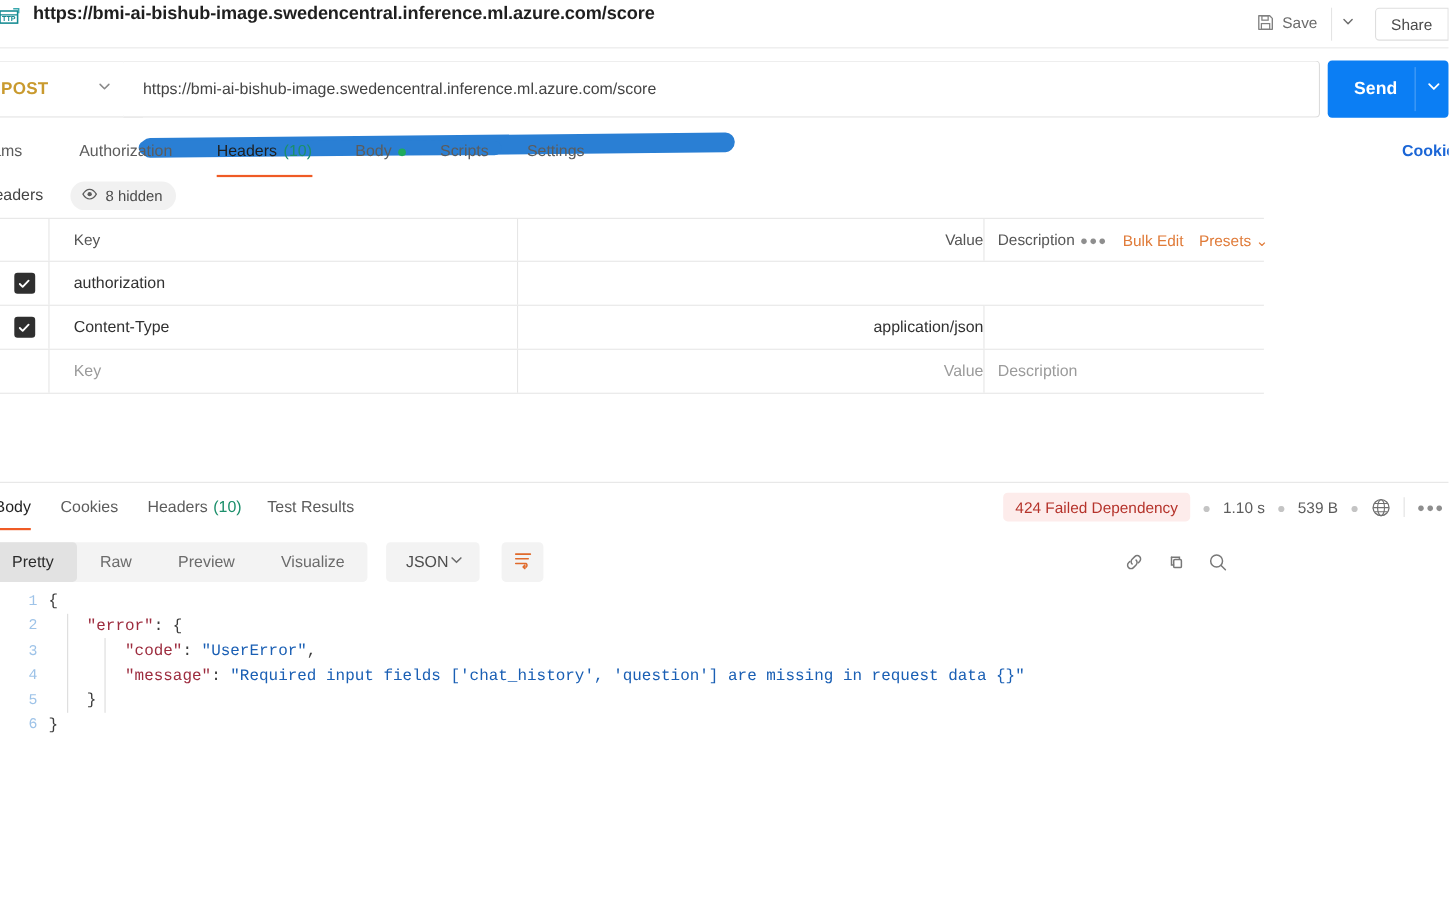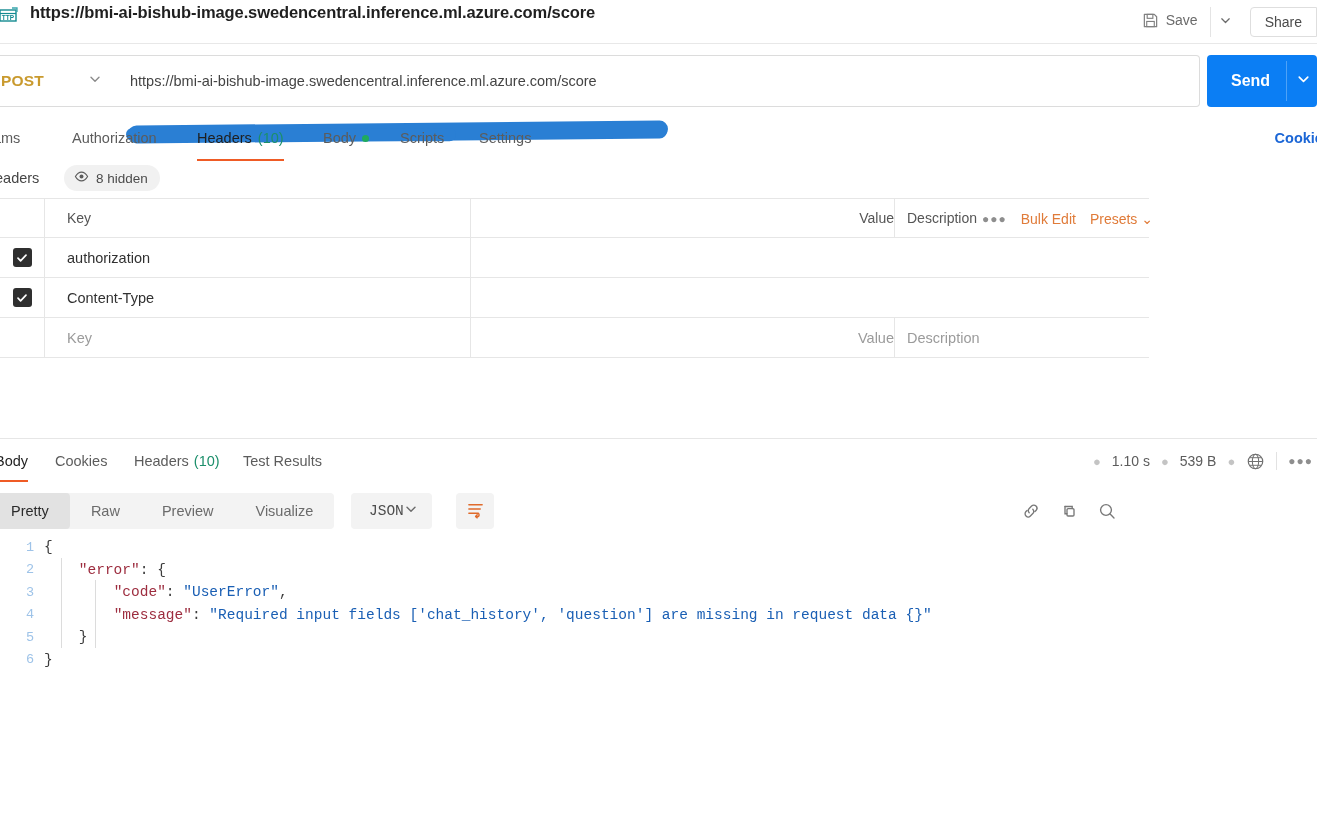--- a/index.html
+++ b/index.html
@@ -248,21 +248,21 @@
   .seg {
     height:36px; display:flex; align-items:center; padding:0 21px;
     font-size:14.5px; color:#6b6b6b; cursor:pointer; border-radius:4px;
   }
   .seg.active { background:#e2e2e2; color:#2b2b2b; }
   .jsonsel {
     position:absolute; left:351px; top:0; height:36px;
     background:#f3f3f3; border-radius:4px;
     display:flex; align-items:center; 
     padding:0 14px 0 18px;
-    font-size:14.5px; color:#4d4d4d; cursor:pointer;font-family:Liberation Mono, monospace;
+    font-size:14.5px; color:#4d4d4d; cursor:pointer;
   }
   .wrapbtn {
     position:absolute; left:456px; top:0; width:38px; height:36px;
     background:#f3f3f3; border-radius:4px;
     display:flex; align-items:center; justify-content:center; cursor:pointer;
   }
   .view-right {
     position:absolute; right:-8px; top:0; height:36px;
     display:flex; align-items:center; gap:18px;
   }
@@ -434,20 +434,23 @@
       <div class="cell-check">
         <div class="checkbox">
           <svg width="12" height="12" viewBox="0 0 12 12">
               <path d="M2 6.2 L4.6 8.8 L10 3.2" fill="none" stroke="#fff" stroke-width="1.7" stroke-linecap="round" stroke-linejoin="round"></path>
             </svg>
         </div>
       </div>
       <div class="cell-key">
         <span class="cellval">Content-Type</span>
       </div>
+      <div class="cell-val">
+        <span class="cellval">application/json</span>
+      </div>
       <div class="cell-desc">
         <span class="cellval"></span>
       </div>
     </div>
 
     <div class="trow">
       <div class="cell-check"></div>
       <div class="cell-key">
         <span class="cellval ph">Key</span>
       </div>
@@ -473,20 +476,21 @@
     <div class="rtab" style="left:134px">
       <span>Headers</span>
       <span class="tab-count">(10)</span>
     </div>
     <div class="rtab" style="left:243px">
       <span>Test Results</span>
     </div>
   </div>
 
   <div class="status-area">
+    <span class="status-badge">424 Failed Dependency</span>
     <span class="mid-dot">●</span>
     <span class="stat-txt">1.10 s</span>
     <span class="mid-dot">●</span>
     <span class="stat-txt">539 B</span>
     <span class="mid-dot">●</span>
     <span class="globe-ico">
       <svg width="19" height="19" viewBox="0 0 20 20">
         <circle cx="10" cy="10" r="7.6" fill="none" stroke="#6f6f6f" stroke-width="1.25"></circle>
         <ellipse cx="10" cy="10" rx="3.3" ry="7.6" fill="none" stroke="#6f6f6f" stroke-width="1.1"></ellipse>
         <line x1="2.5" y1="10" x2="17.5" y2="10" stroke="#6f6f6f" stroke-width="1.1"></line>

